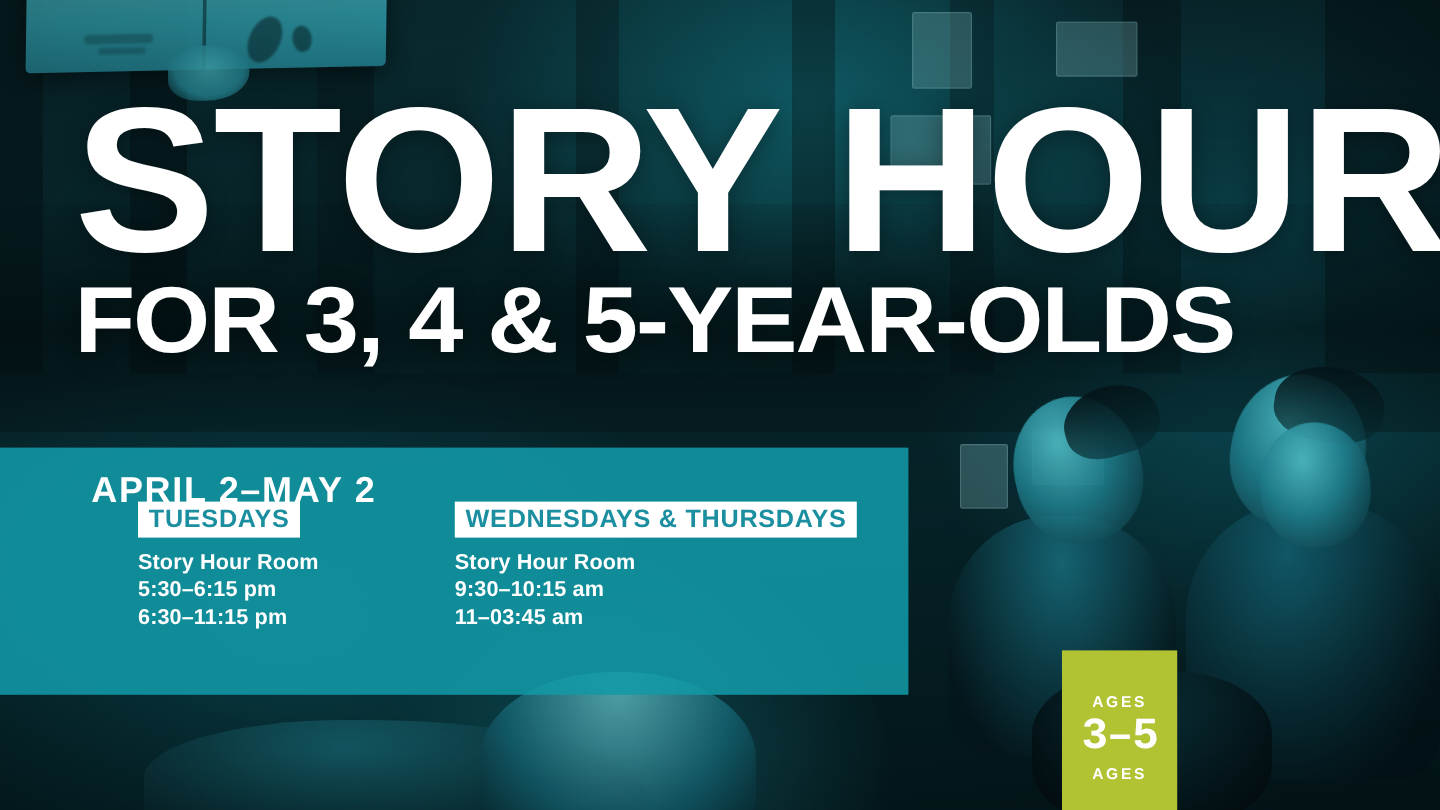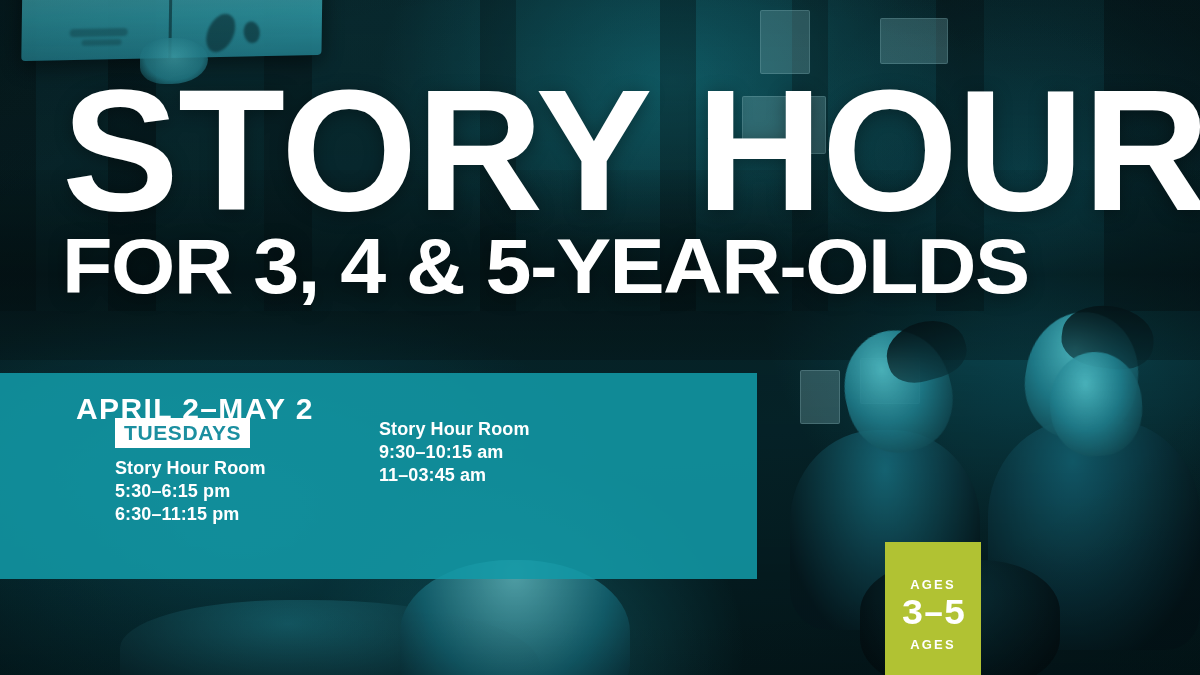--- a/index.html
+++ b/index.html
@@ -349,20 +349,21 @@
     <div class="columns">
 
       <div class="col col-tuesdays">
         <div class="day-chip">TUESDAYS</div>
         <div class="detail-line">Story Hour Room</div>
         <div class="detail-line">5:30–6:15 pm</div>
         <div class="detail-line">6:30–11:15 pm</div>
       </div>
 
       <div class="col col-wedthu">
+        <div class="day-chip">WEDNESDAYS &amp; THURSDAYS</div>
         <div class="detail-line">Story Hour Room</div>
         <div class="detail-line">9:30–10:15 am</div>
         <div class="detail-line">11–03:45 am</div>
       </div>
 
     </div>
   </div>
 
   <div class="badges">
 

